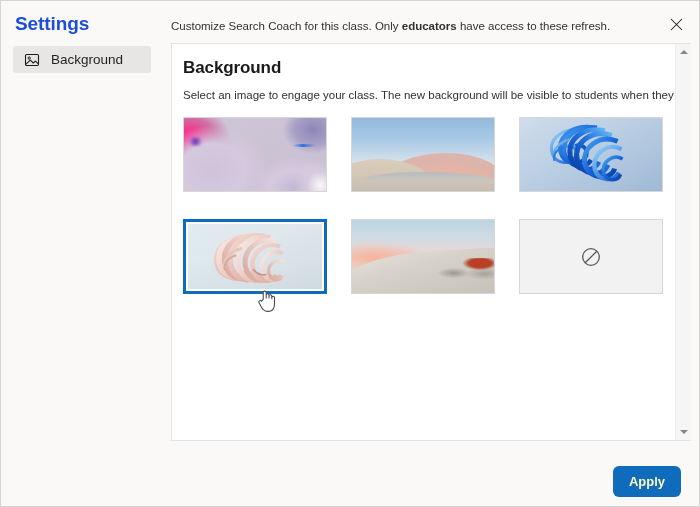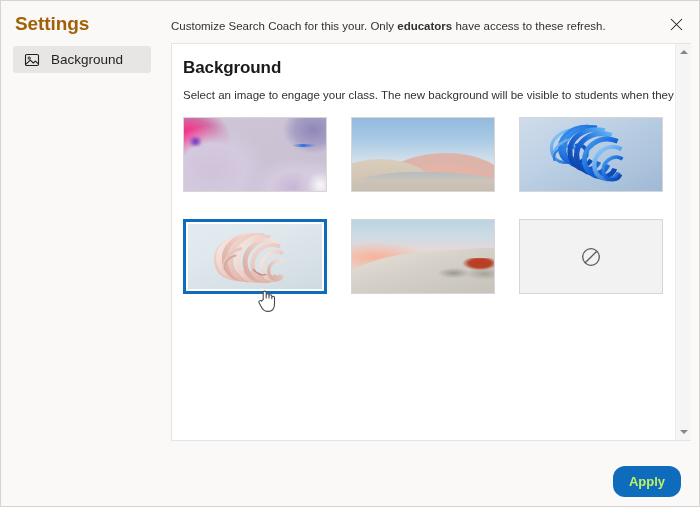--- a/index.html
+++ b/index.html
@@ -31,21 +31,21 @@
     height: 507px;
     background: #faf9f8;
     box-sizing: border-box;
   }
   .sidebar-title {
     position: absolute;
     left: 14px;
     top: 12px;
     font-size: 19px;
     font-weight: bold;
-    color: #a16207;
+    color: #1d4ed8;
     letter-spacing: -0.1px;
   }
   .nav {
     position: absolute;
     left: 12px;
     top: 45px;
     width: 138px;
   }
   .nav-item {
     display: flex;
@@ -312,25 +312,25 @@
     height: 65px;
     background: #faf9f8;
   }
   .apply-btn {
     position: absolute;
     right: 18px;
     top: 24px;
     width: 68px;
     height: 31px;
     background: #0f6cbd;
-    color: #bef264;
+    color: #fef9c3;
     font-size: 13px;
     font-weight: bold;
     border: none;
-    border-radius: 12px;
+    border-radius: 6px;
     cursor: pointer;
     font-family: "Liberation Sans", sans-serif;
     display: flex;
     align-items: center;
     justify-content: center;
   }
 
   
   .cursor {
     position: absolute;
@@ -360,21 +360,21 @@
             <path d="M2 12.2 L6.3 8.2 L9.3 11 L11.4 9.1 L14 11.6" fill="none" stroke="#201f1e" stroke-width="1.1" stroke-linejoin="round"></path>
           </svg>
         </span>
         <span class="nav-label">Background</span>
       </div>
 
 
     </div>
   </div>
 
-  <div class="header-note"><span>Customize Search Coach for this your. Only </span><b>educators</b><span> have access to these refresh.</span></div>
+  <div class="header-note"><span>Customize Search Coach for this class. Only </span><b>educators</b><span> have access to these refresh.</span></div>
 
   <div class="close-btn">
     <svg width="13" height="13" viewBox="0 0 13 13">
       <path d="M1 1 L12 12 M12 1 L1 12" stroke="#201f1e" stroke-width="1.05" fill="none"></path>
     </svg>
   </div>
 
   <div class="content-panel">
     <div class="content-inner">
 

